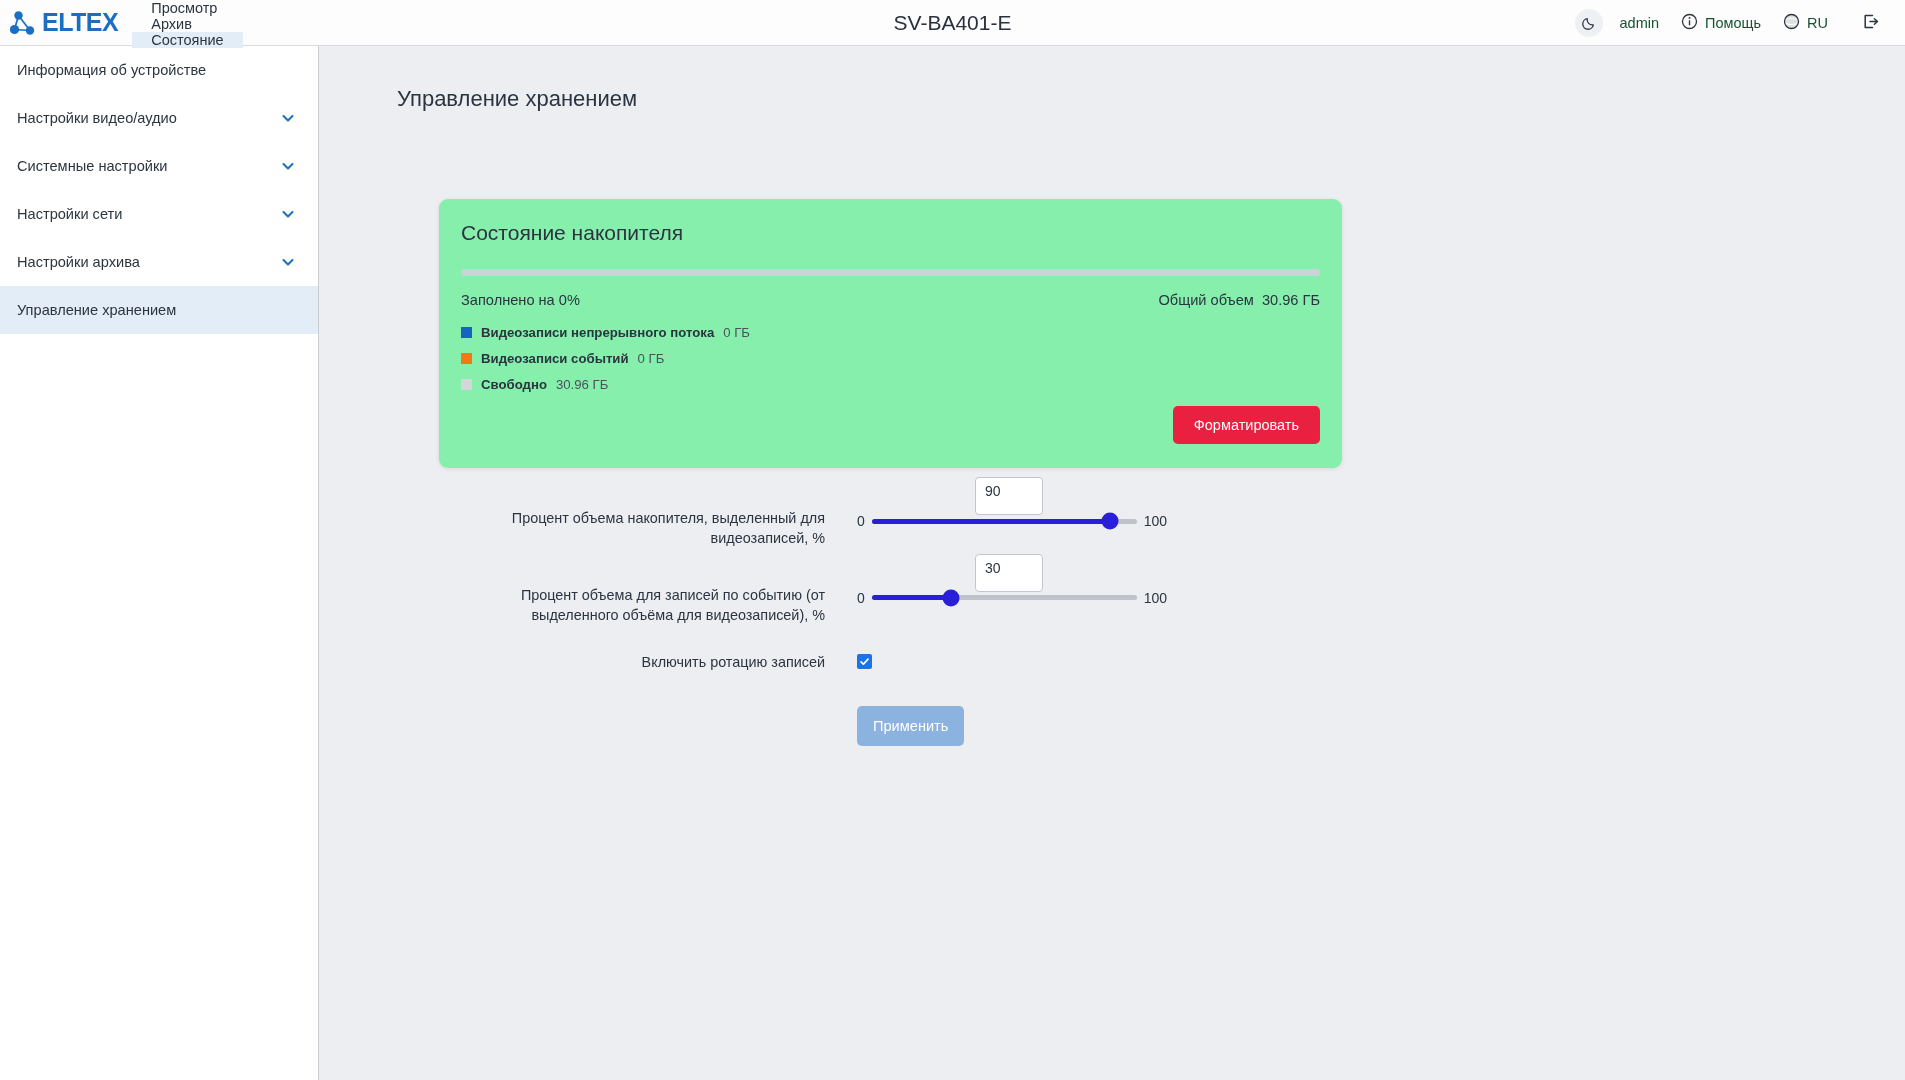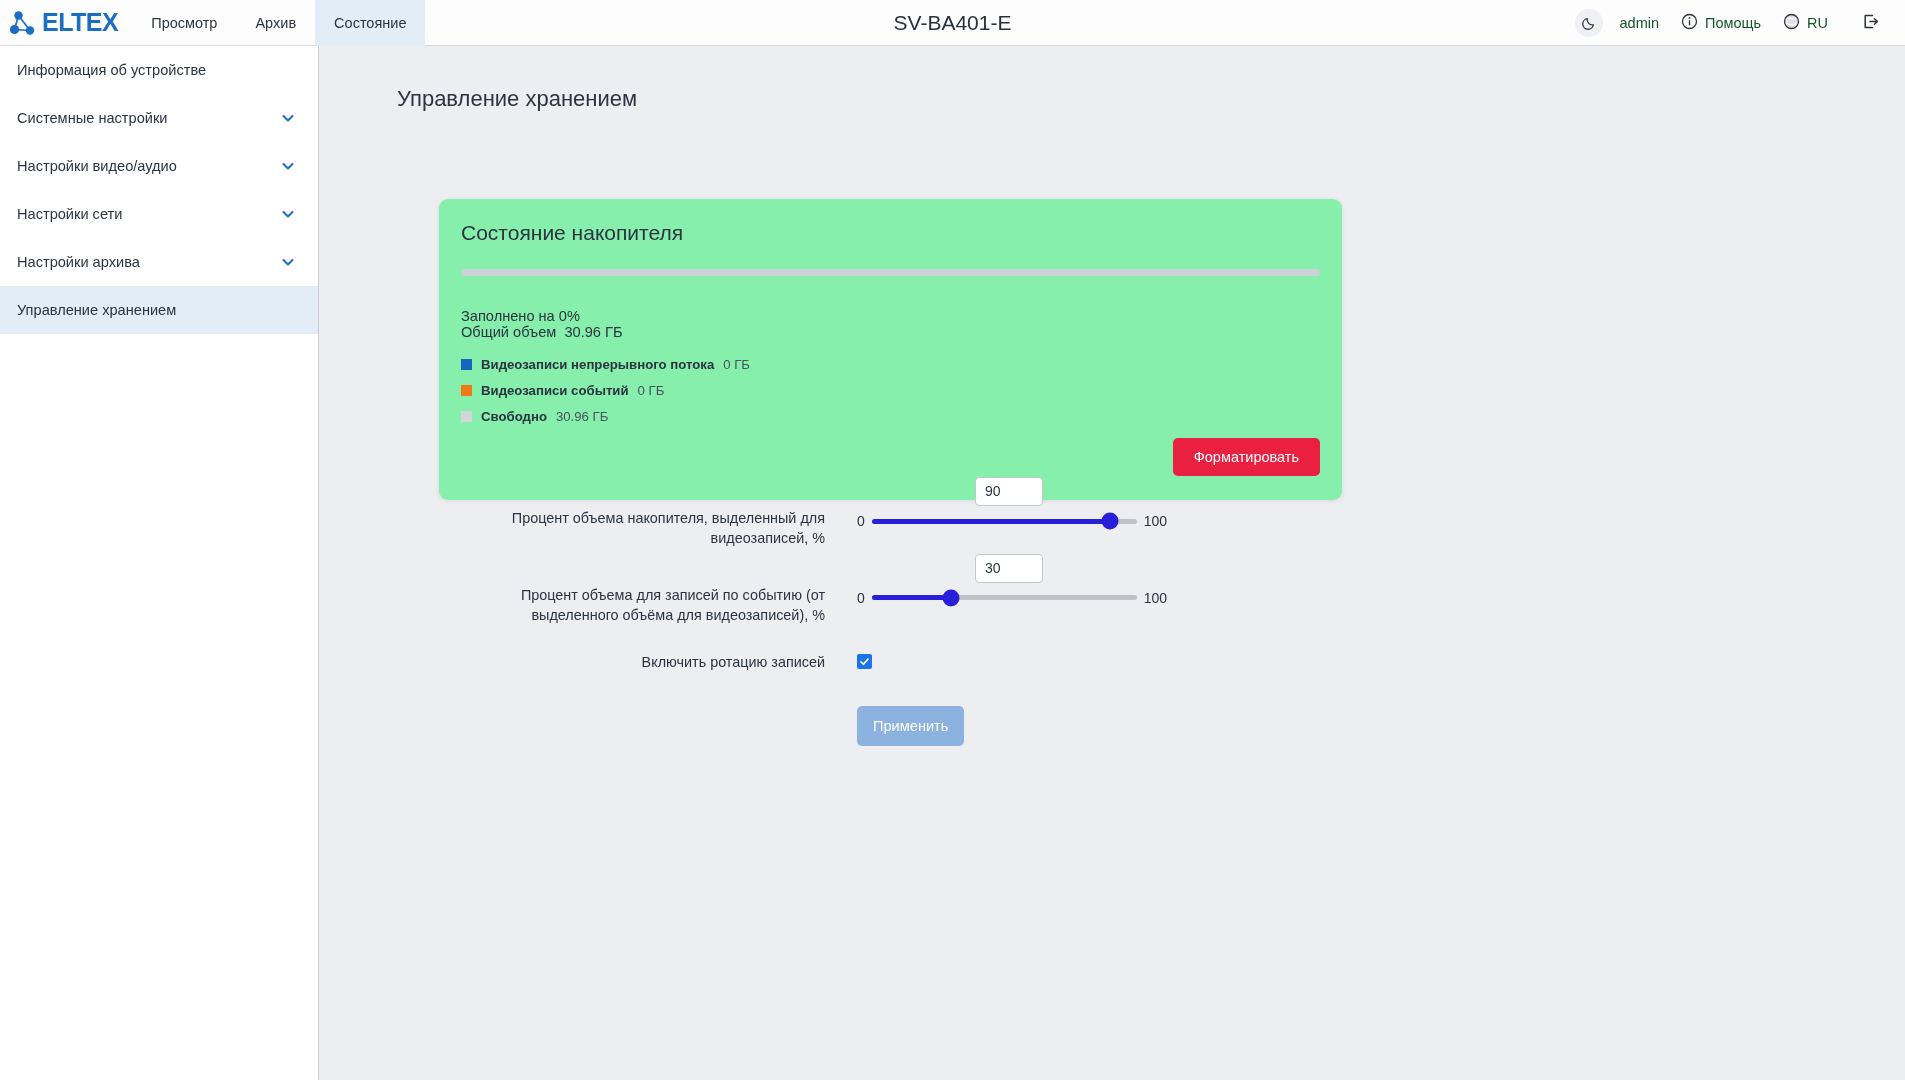--- a/index.html
+++ b/index.html
@@ -22,21 +22,21 @@
     display: flex; align-items: center;
     padding: 0 14px 0 10px;
     height: 46px;
     text-align: right;
   }
   .logo-mark { width: 30px; height: 26px; margin-right: 2px; }
   .logo-text {
     font-size: 25px; font-weight: 700; letter-spacing: -0.5px;
     color: #1b6ec2;
   }
-  .nav-tabs { display: flex; align-items: stretch; height: 46px; }
+  .nav-tabs { display: flex; align-items: stretch; height: 46px; flex-direction: column; }
   .nav-tab {
     display: flex; align-items: center;
     padding: 0 19px;
     font-size: 14.5px; color: #2b3440;
     cursor: pointer; height: 46px;
   }
   .nav-tab.active { background: #e3edf7; }
 
   .device-title {
     position: absolute; left: 0; right: 0; top: 0;
@@ -98,23 +98,23 @@
   }
   .card-title { font-size: 21px; color: #2b3440; font-weight: 400; }
   .progress-track {
     margin-top: 24px;
     height: 7px; border-radius: 4px; background: #ccd2d8;
     position: relative; overflow: hidden;
   }
   .progress-fill { height: 100%; background: #1565c0; width: 0%; }
 
   .usage-row {
-    display: flex; justify-content: space-between; align-items: flex-start;
-    margin-top: 32px;
-    font-size: 14.6px; color: #2b3440; flex-direction: column;
+    display: flex; justify-content: space-between; align-items: flex-end;
+    margin-top: 16px;
+    font-size: 14.6px; color: #2b3440;
   }
   .total-vol { font-size: 14.6px; color: #2b3440; }
 
   .legend { margin-top: 17px; }
   .legend-row {
     display: flex; align-items: center; gap: 9px;
     margin-bottom: 11px;
     font-size: 13.2px; color: #2b3440;
   }
   .swatch { width: 11px; height: 11px; flex: 0 0 11px; }
@@ -134,21 +134,21 @@
   .form { position: absolute; left: 120px; top: 462px; width: 903px; }
   .form-row { display: flex; align-items: flex-start; margin-bottom: 6px; }
   .form-label {
     width: 418px; min-width: 418px;
     text-align: right; padding-right: 32px;
     font-size: 14.4px; color: #2b3440; line-height: 1.42;
   }
   .slider-block { position: relative; width: 310px; }
   .num-box {
     position: absolute; left: 118px; top: -31px;
-    width: 68px; height: 29px;
+    width: 68px; height: 38px;
     background: #fff; border: 1px solid #c3c7cd; border-radius: 4px;
     font-size: 14px; color: #2b3440;
     padding: 0 9px; line-height: 27px;
     font-family: inherit;
   }
   .slider-line { display: flex; align-items: center; gap: 7px; height: 26px; }
   .endcap { font-size: 14px; color: #2b3440; }
   .track {
     position: relative; flex: 1; height: 5px;
     background: #bfc3c9; border-radius: 3px;
@@ -252,29 +252,29 @@
   </div>
 </div>
 
 <div class="body-wrap">
 
   <div class="sidebar">
     <div class="side-item">
       <span>Информация об устройстве</span>
     </div>
     <div class="side-item">
-      <span>Системные настройки</span>
+      <span>Настройки видео/аудио</span>
       <span class="chev">
         <svg width="16" height="16" viewBox="0 0 16 16">
             <polyline points="3.5,6 8,10.5 12.5,6" fill="none" stroke="#1b6ec2" stroke-width="2.1" stroke-linecap="round" stroke-linejoin="round"></polyline>
           </svg>
       </span>
     </div>
     <div class="side-item">
-      <span>Настройки видео/аудио</span>
+      <span>Системные настройки</span>
       <span class="chev">
         <svg width="16" height="16" viewBox="0 0 16 16">
             <polyline points="3.5,6 8,10.5 12.5,6" fill="none" stroke="#1b6ec2" stroke-width="2.1" stroke-linecap="round" stroke-linejoin="round"></polyline>
           </svg>
       </span>
     </div>
     <div class="side-item">
       <span>Настройки сети</span>
       <span class="chev">
         <svg width="16" height="16" viewBox="0 0 16 16">

